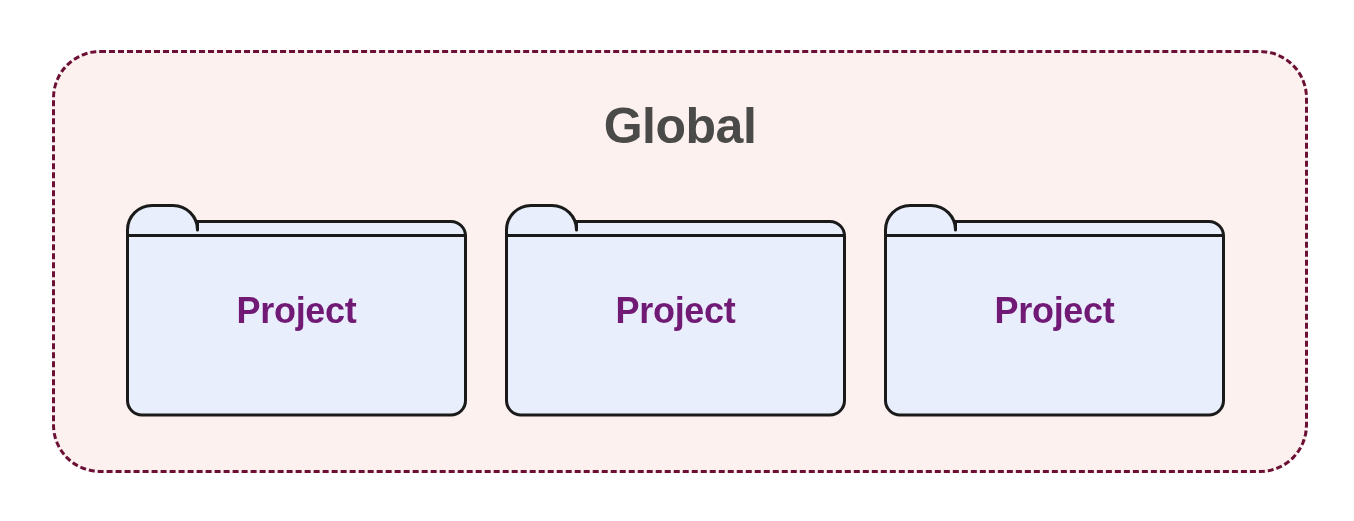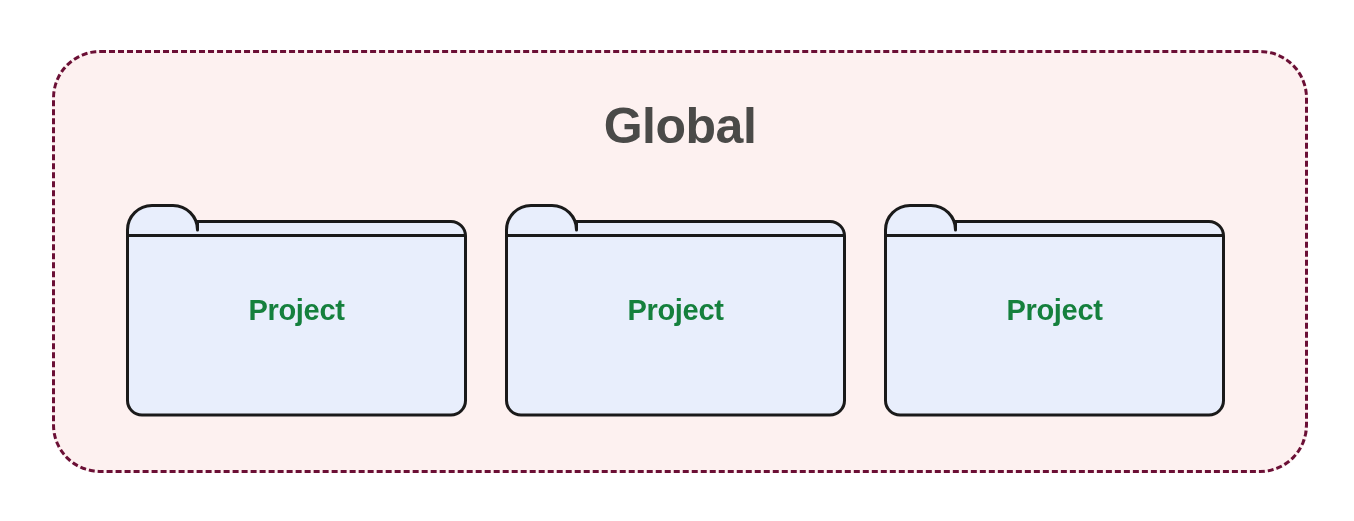--- a/index.html
+++ b/index.html
@@ -76,23 +76,23 @@
 
   .folder-label {
     position: absolute;
     left: 0;
     right: 0;
     top: 0;
     bottom: 0;
     display: flex;
     align-items: center;
     justify-content: center;
-    font-size: 29px;
+    font-size: 36px;
     font-weight: bold;
-    color: #15803d;
+    color: #701a75;
     letter-spacing: -0.3px;
     user-select: none;
     pointer-events: none;
   }
 </style>
 </head>
 <body>
 
 <div id="canvas">
 

